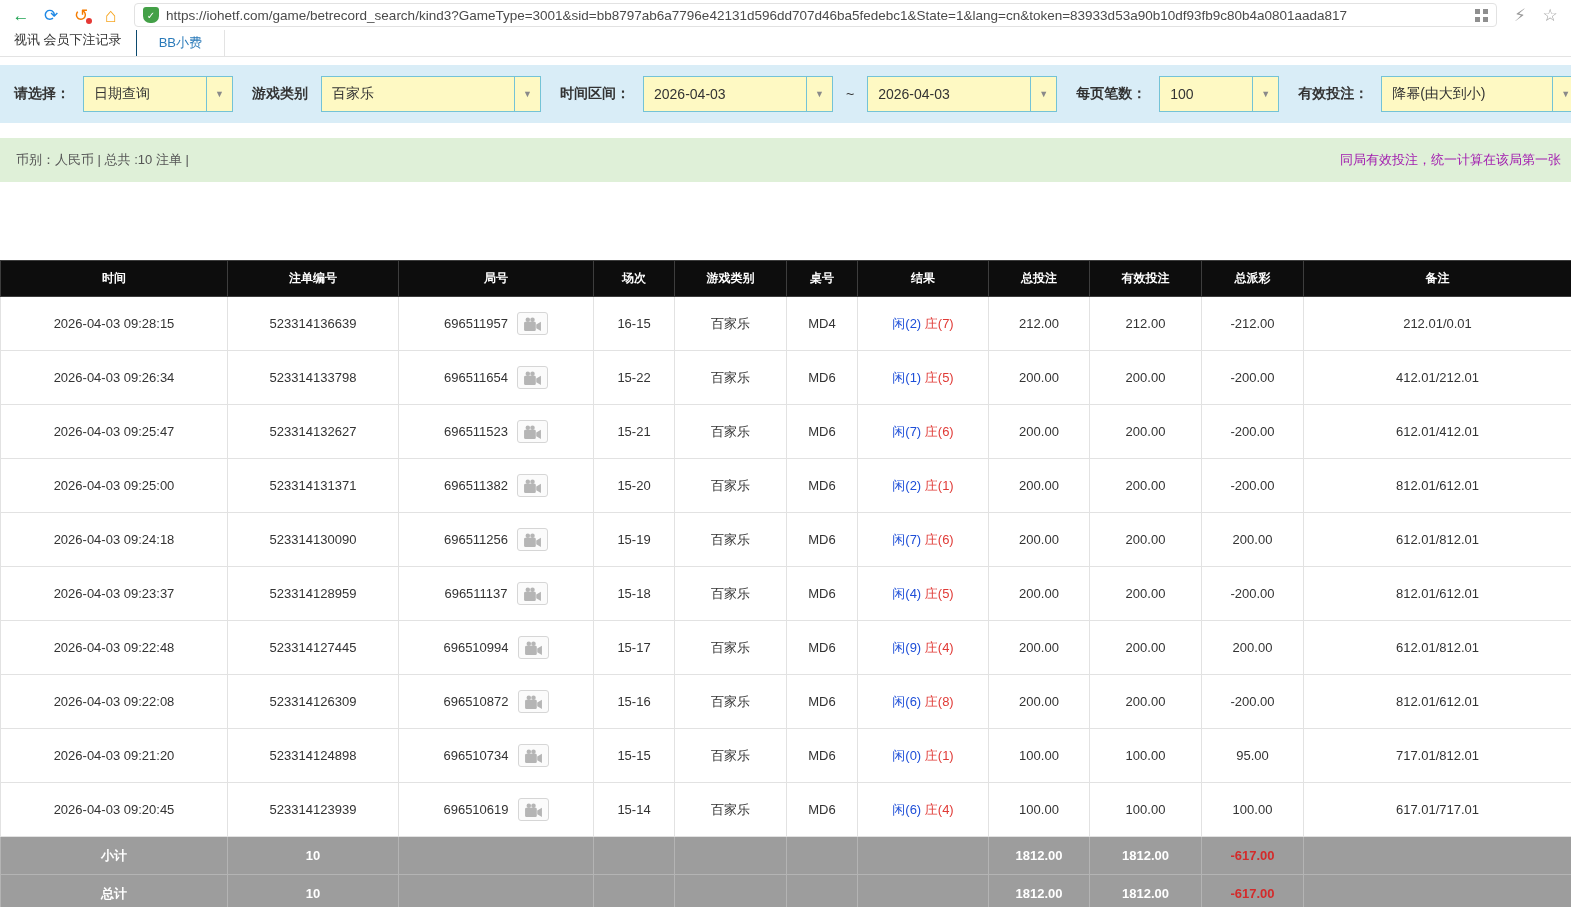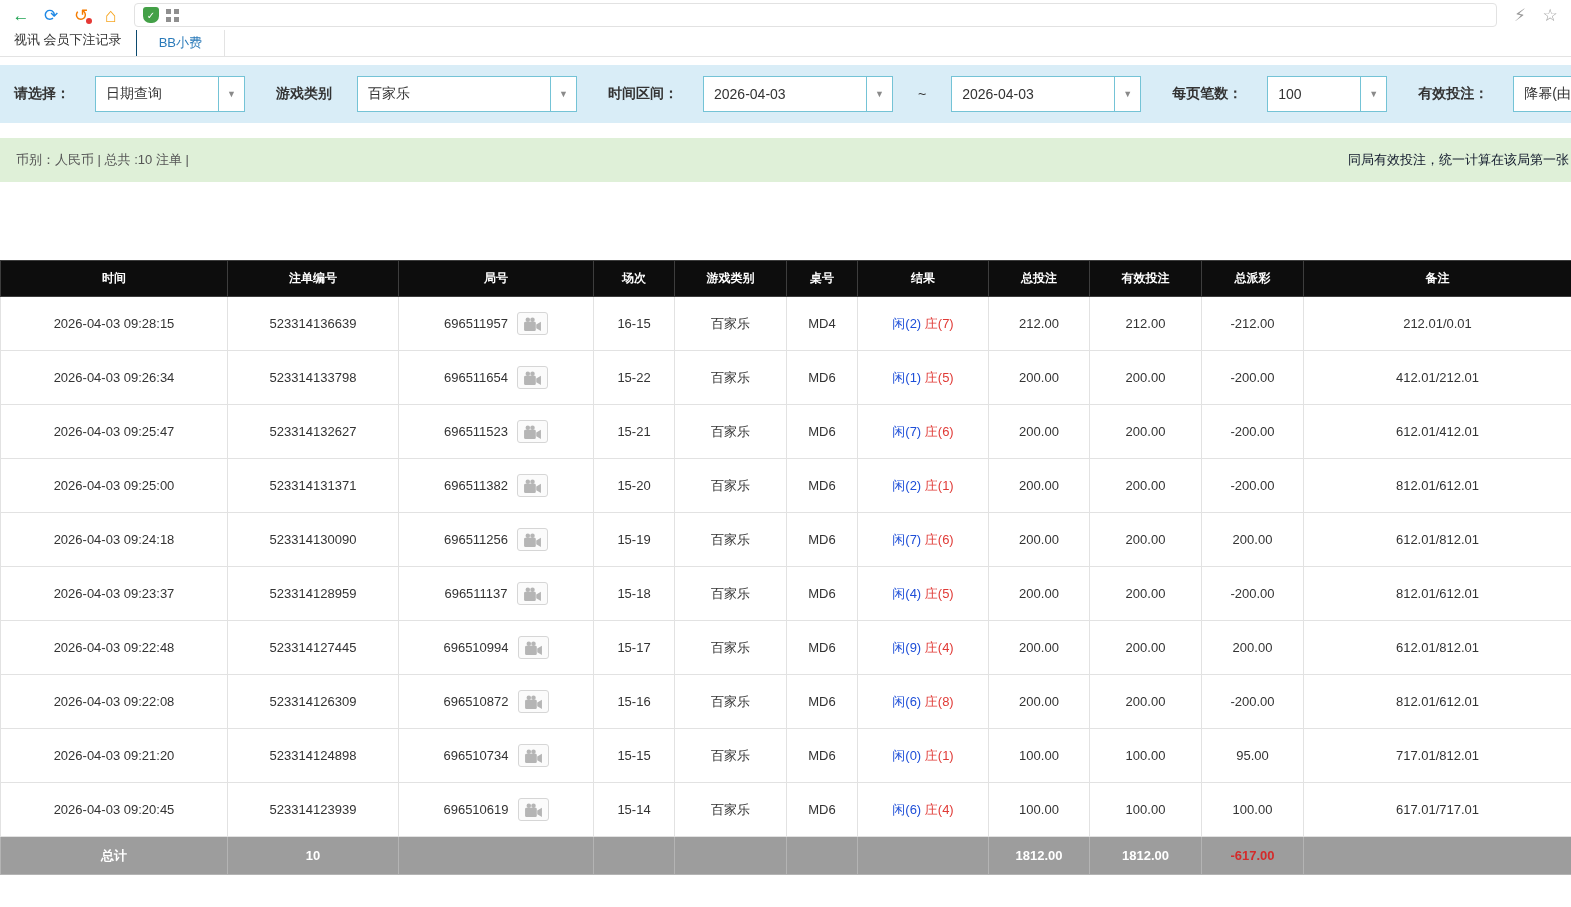--- a/index.html
+++ b/index.html
@@ -17,34 +17,34 @@
   .url{font-size:13.5px;color:#4a4a4a;white-space:nowrap;overflow:hidden;flex:1}
   .addr-right{display:flex;gap:9px;align-items:center;color:#999;flex:none}
   .grid-icon svg{display:block}
 
   
   .tab-row{position:absolute;top:30px;left:0;right:0;height:27px;border-bottom:1px solid #e3e3e3;display:flex;align-items:stretch;padding:0 0 0 14px;font-size:13px;background:#fff}
   .breadcrumb{color:#333;display:flex;align-items:center;padding:0 14px 0 0;margin-top:-6px}
   .bb-tab{color:#2a7ab9;display:flex;align-items:center;padding:0 22px;border-left:1px solid #0c4a6e;border-right:1px solid #e3e3e3;cursor:pointer}
 
   
-  .filter-bar{position:absolute;top:65px;left:0;right:0;height:58px;background:#d9edf7;display:flex;align-items:center;padding:0 14px;font-size:14px;gap:25px}
+  .filter-bar{position:absolute;top:65px;left:0;right:0;height:58px;background:#d9edf7;display:flex;align-items:center;padding:0 14px;font-size:14px;gap:13px}
   .flabel{font-weight:bold;color:#333;white-space:nowrap}
   .ml{margin-left:6px}
-  .select{background:#ffffff;border:1px solid #74c3d6;height:36px;display:flex;align-items:stretch;cursor:pointer;flex:none}
+  .select{background:#fef9c3;border:1px solid #74c3d6;height:36px;display:flex;align-items:stretch;cursor:pointer;flex:none}
   .sel-val{flex:1;display:flex;align-items:center;padding:0 10px;font-size:14px;color:#333;white-space:nowrap;overflow:hidden}
   .caret-box{width:26px;border-left:1px solid #74c3d6;display:flex;align-items:center;justify-content:center;color:#8a8a8a;font-size:9px}
   .w150{width:150px}.w220{width:220px}.w187{width:190px}.w120{width:120px}.w198{width:198px}
   .tilde{color:#333}
   .search-btn{margin-left:auto;background:#2fb5ae;color:#fff;border:none;height:38px;width:58px;font-size:14px;border-radius:3px;cursor:pointer;font-family:inherit}
 
   
-  .summary-bar{position:absolute;top:138px;left:0;right:0;height:44px;background:#dff0d8;display:flex;align-items:center;justify-content:space-between;padding:0 2px 0 16px;font-size:13px;overflow:hidden}
+  .summary-bar{position:absolute;top:138px;left:0;right:0;height:44px;background:#dff0d8;display:flex;align-items:center;justify-content:space-between;padding:0 10px 0 16px;font-size:13px;overflow:hidden}
   .summary-info{color:#555}
-  .summary-notice{color:#0f172a;white-space:nowrap}
+  .summary-notice{color:#a21caf;white-space:nowrap}
 
   
   .bet-table{position:absolute;top:260px;left:0;width:1571px;border-collapse:collapse;table-layout:fixed;font-size:13px}
   .bet-table th{background:#0d0d0d;color:#fff;height:36px;font-weight:bold;border:1px solid #3d3d3d;font-size:12px}
   .bet-table tbody td{height:54px;text-align:center;border:1px solid #e2e2e2;color:#333;background:#fff}
   .blue-link{color:#337ab7;cursor:pointer}
   .red{color:#e62e2e}
   .player{color:#1d4ed8}
   .banker{color:#e03a36}
   .round-cell{display:inline-flex;align-items:center;gap:9px}
@@ -55,20 +55,21 @@
 </head>
 <body>
 
 <div class="browser-bar">
   <span class="bicon i-green">←</span>
   <span class="bicon i-blue">⟳</span>
   <span class="bicon i-orange"><span>↺</span><i class="dot"></i></span>
   <span class="bicon i-yellow">⌂</span>
   <div class="address">
     <span class="shield">✓</span>
+    <span class="url">https://iohetf.com/game/betrecord_search/kind3?GameType=3001&amp;sid=bb8797ab6a7796e42131d596dd707d46ba5fedebc1&amp;State=1&amp;lang=cn&amp;token=83933d53a90b10df93fb9c80b4a0801aada817</span>
     <span class="addr-right">
       <span class="grid-icon">
           <svg width="13" height="13" viewBox="0 0 13 13">
             <rect x="0" y="0" width="5" height="5" fill="#8f8f8f"></rect>
             <rect x="8" y="0" width="5" height="5" fill="#8f8f8f"></rect>
             <rect x="0" y="8" width="5" height="5" fill="#8f8f8f"></rect>
             <rect x="8" y="8" width="5" height="5" fill="#8f8f8f"></rect>
           </svg>
         </span>
     </span>
@@ -377,26 +378,39 @@
         <td>MD6</td>
         <td><span class="player">闲(6)</span> <span class="banker">庄(4)</span></td>
         <td class="blue-link">100.00</td>
         <td>100.00</td>
         <td class="">100.00</td>
         <td>617.01/717.01</td>
       </tr>
     </tbody>
   <tfoot>
       <tr>
-        <td>总计</td>
+        <td>小计</td>
         <td>10</td>
         <td></td>
         <td></td>
         <td></td>
         <td></td>
         <td></td>
         <td>1812.00</td>
         <td>1812.00</td>
         <td class="red">-617.00</td>
         <td></td>
       </tr>
+      <tr>
+        <td>总计</td>
+        <td>10</td>
+        <td></td>
+        <td></td>
+        <td></td>
+        <td></td>
+        <td></td>
+        <td>1812.00</td>
+        <td>1812.00</td>
+        <td class="red">-617.00</td>
+        <td></td>
+      </tr>
     </tfoot>
 </table>
 
 </body></html>

